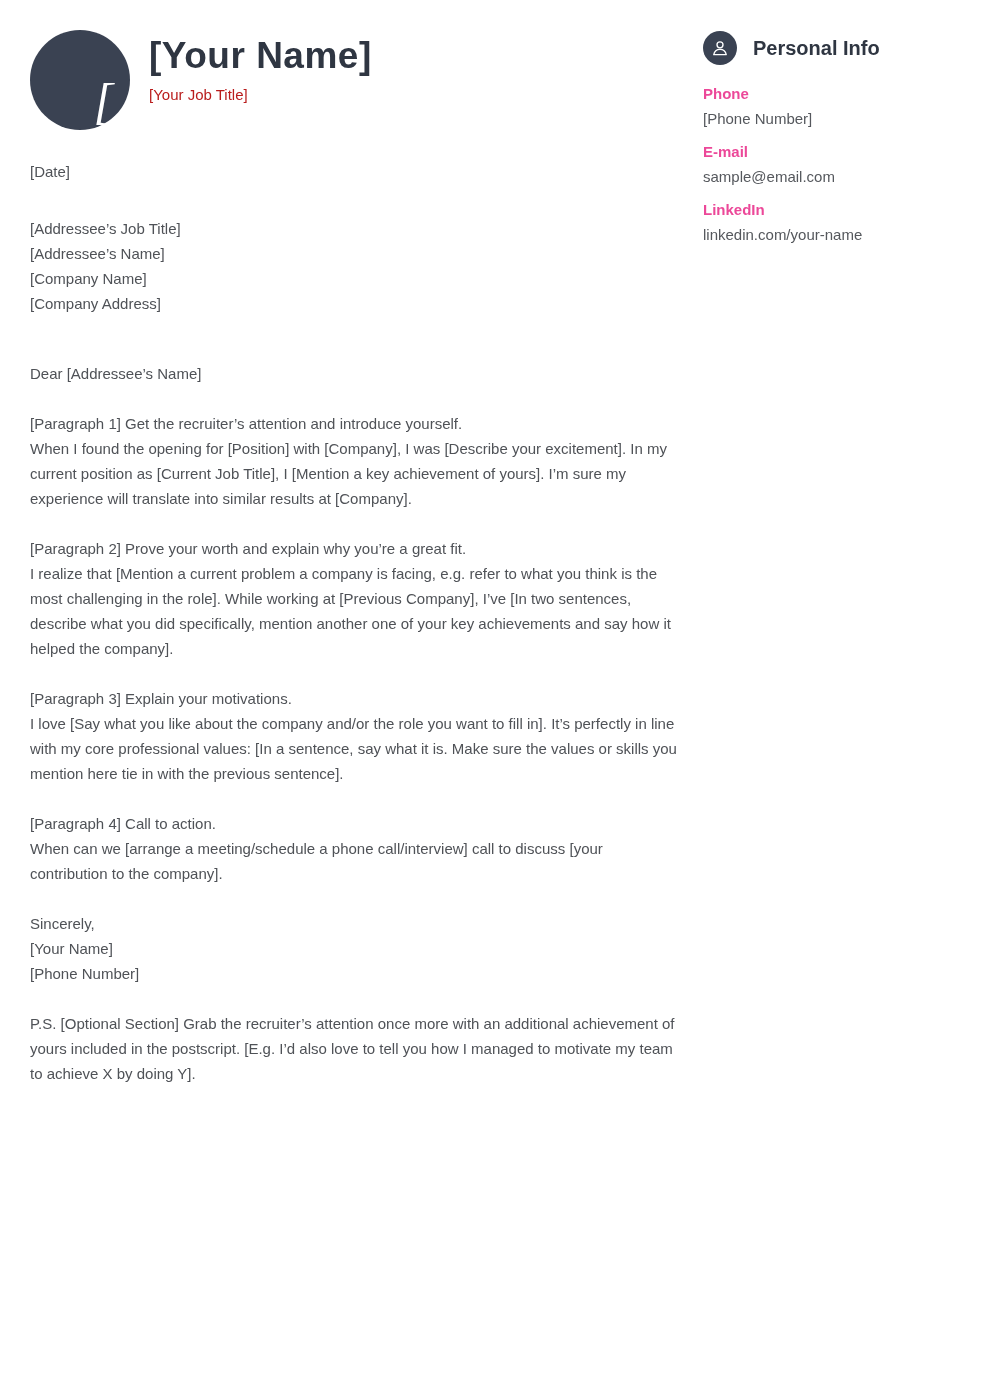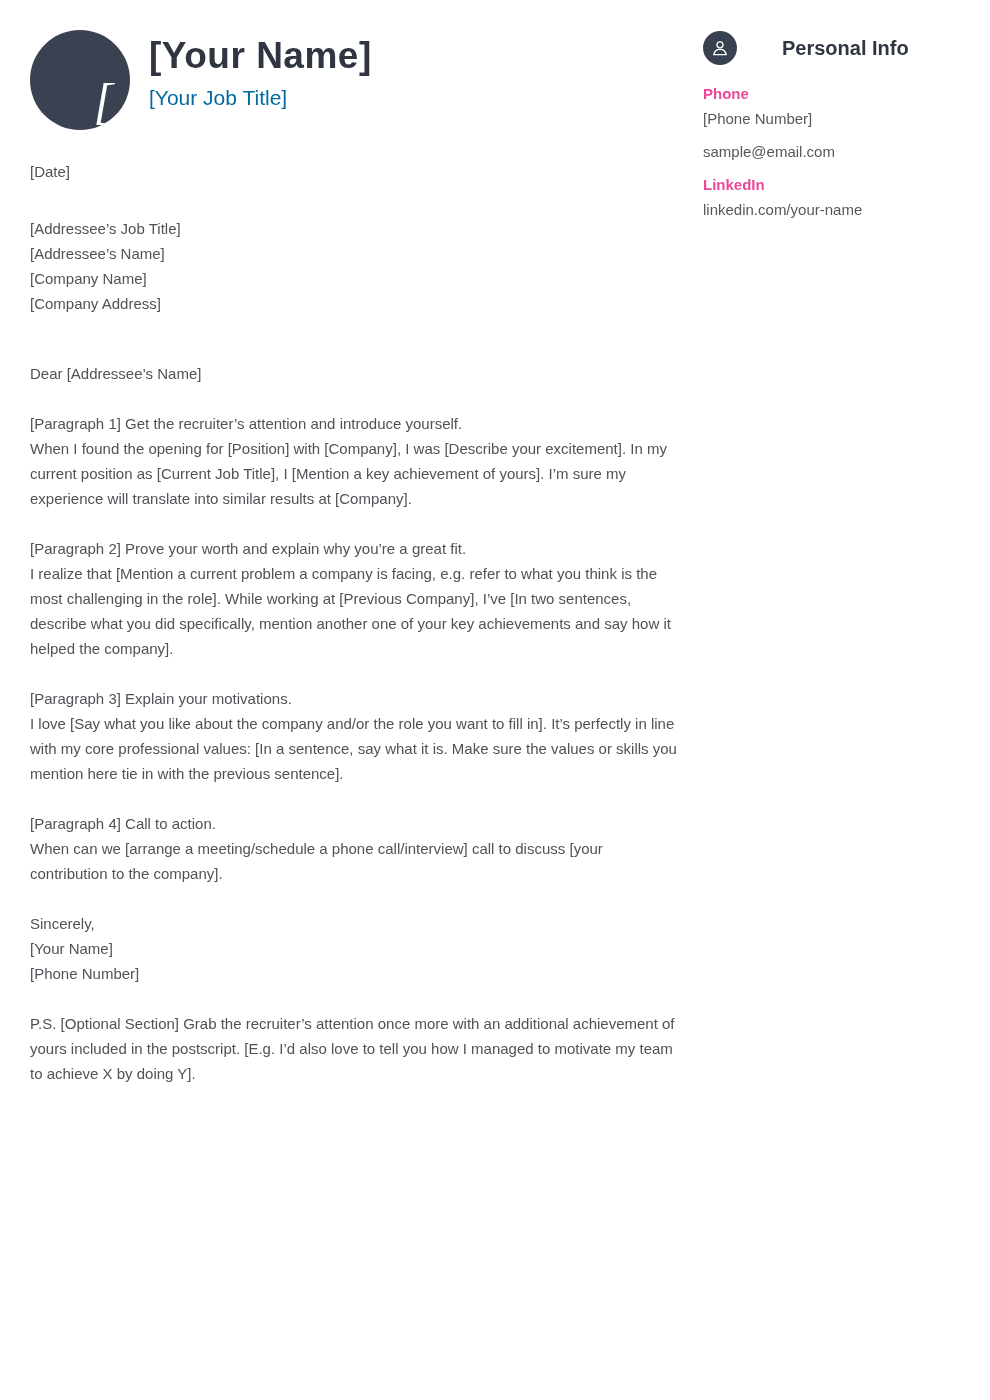--- a/index.html
+++ b/index.html
@@ -48,32 +48,32 @@
   .title-block { margin-left: 19px; padding-top: 6px; }
   .person-name {
     font-size: 37px;
     font-weight: bold;
     color: #2f3642;
     letter-spacing: 0.5px;
     line-height: 1.1;
   }
   .person-job {
     margin-top: 9px;
-    font-size: 21px;
-    color: #0369a1;
+    font-size: 15px;
+    color: #b91c1c;
   }
 
   
   .sidebar {
     position: absolute;
     left: 703px;
     top: 31px;
     width: 260px;
   }
-  .sidebar-header { display: flex; align-items: center; gap: 29px; }
+  .sidebar-header { display: flex; align-items: center; }
   .sidebar-icon {
     width: 34px;
     height: 34px;
     border-radius: 50%;
     background: #3a4252;
     display: flex;
     align-items: center;
     justify-content: center;
     flex: 0 0 auto;
   }
@@ -138,20 +138,21 @@
         </svg>
       </div>
       <div class="sidebar-title">Personal Info</div>
     </div>
     <div class="sidebar-fields">
       <div class="field">
         <div class="field-label">Phone</div>
         <div class="field-value">[Phone Number]</div>
       </div>
       <div class="field">
+        <div class="field-label">E-mail</div>
         <div class="field-value">sample@email.com</div>
       </div>
       <div class="field">
         <div class="field-label">LinkedIn</div>
         <div class="field-value">linkedin.com/your-name</div>
       </div>
     </div>
   </div>
 
   <div class="letter">

